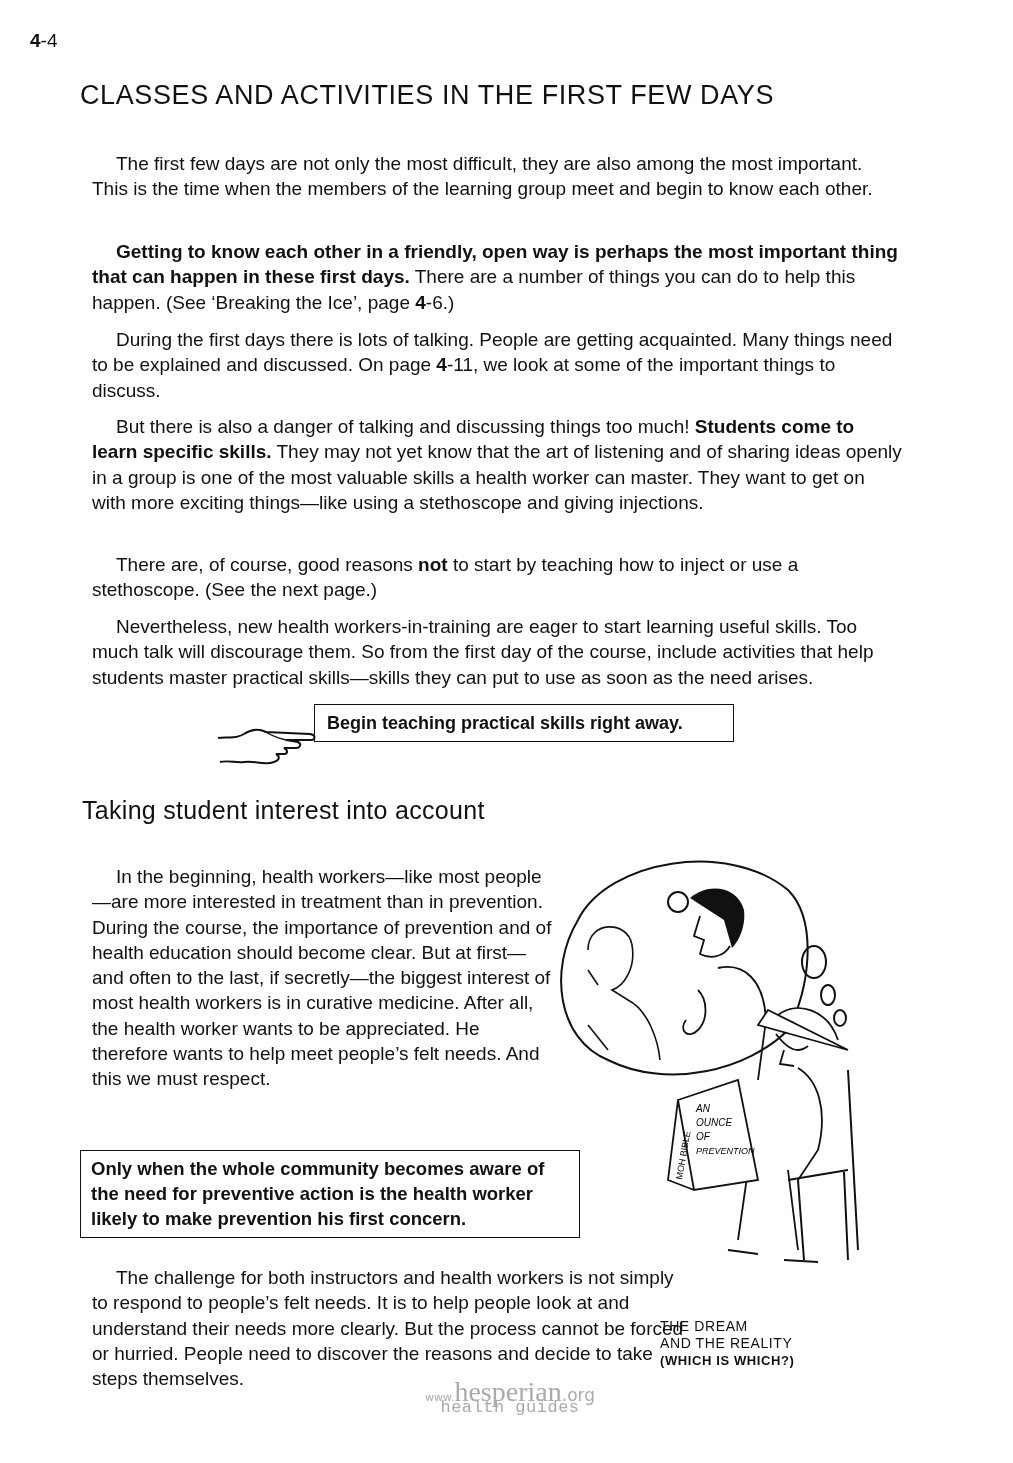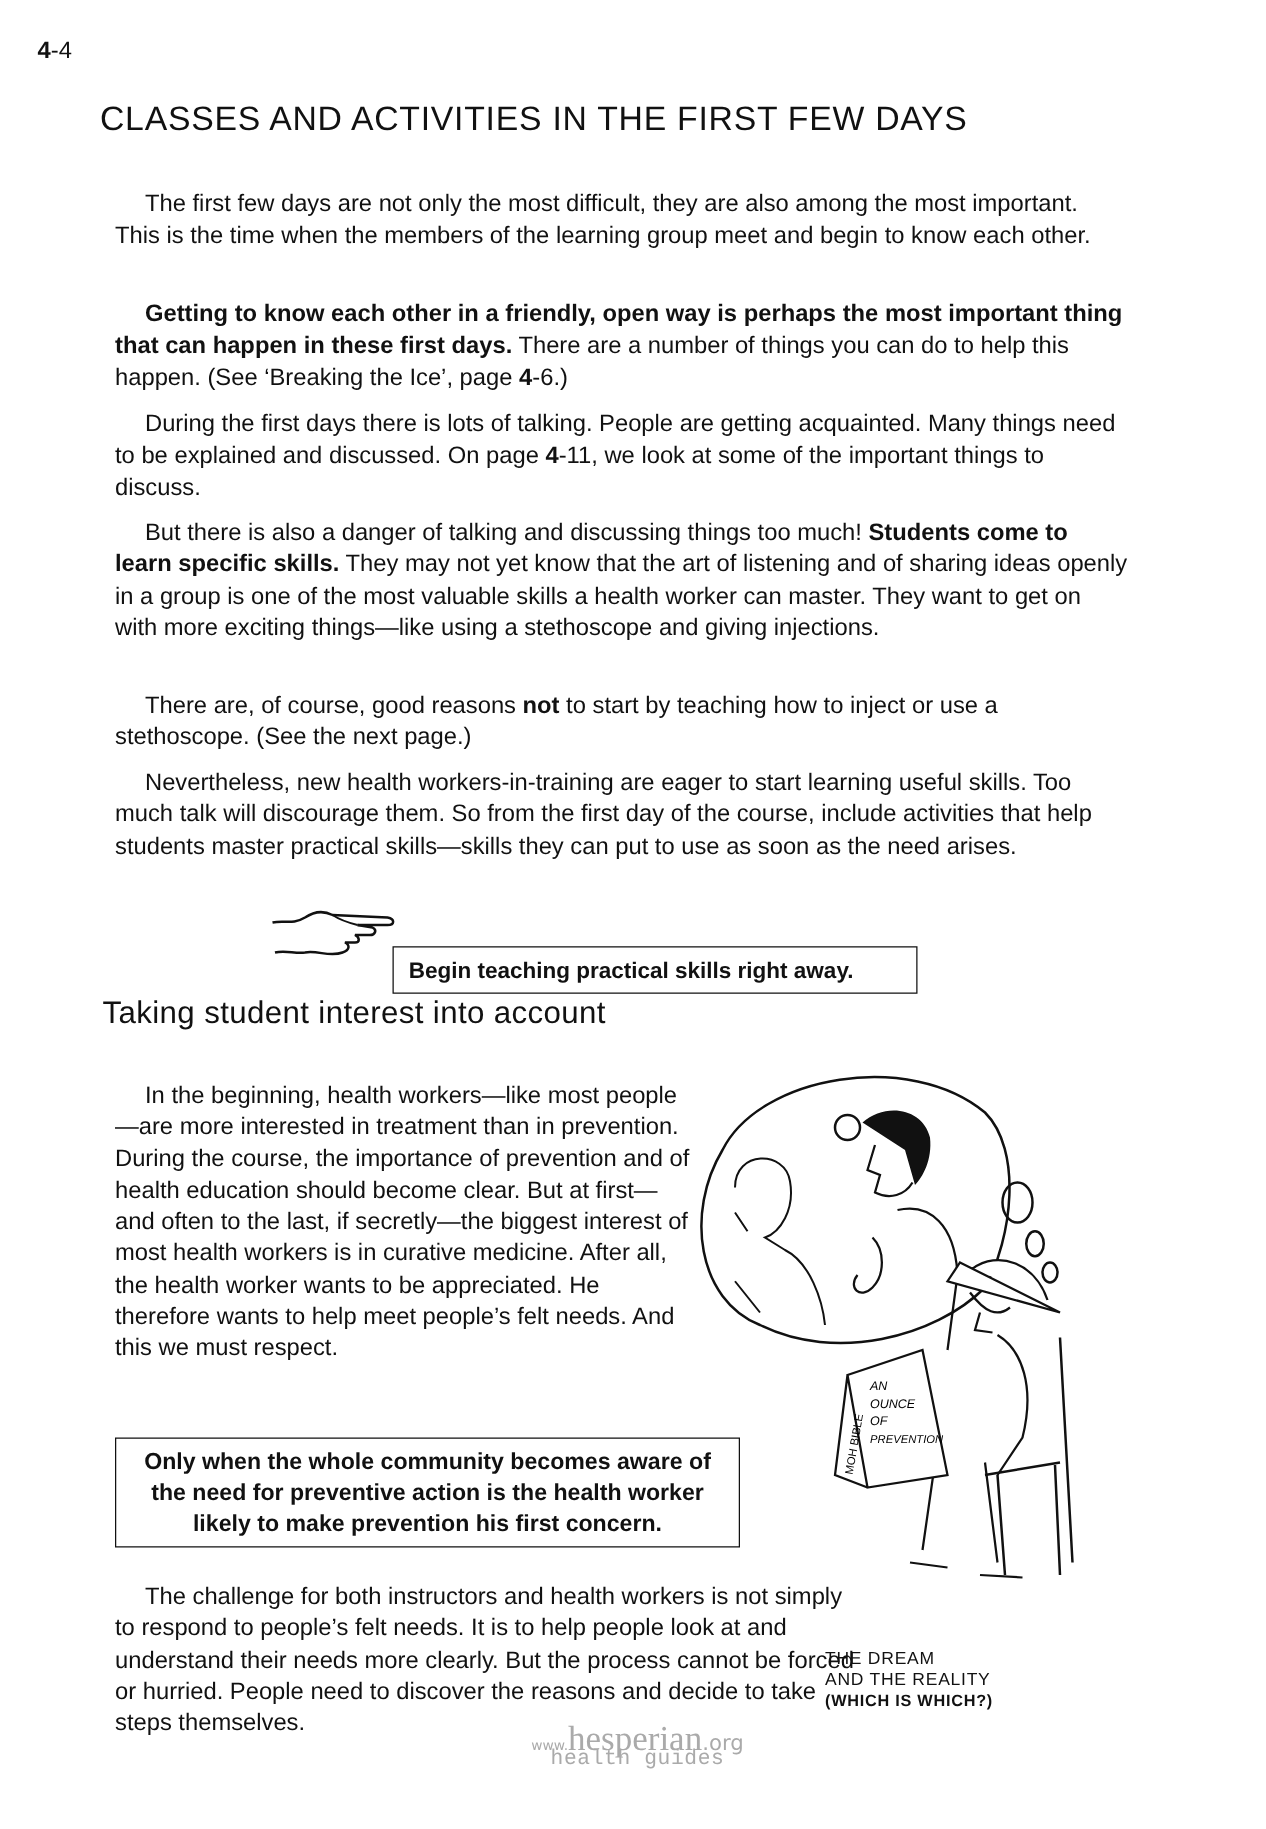--- a/index.html
+++ b/index.html
@@ -12,30 +12,30 @@
   .page-num b { font-weight: bold; }
   .title { left: 80px; top: 80px; font-size: 27px; letter-spacing: 0.6px; font-weight: normal; margin: 0; }
   .para {
     font-size: 19px; line-height: 25.3px; margin: 12px; text-indent: 24px;
   }
   .para b { font-weight: bold; }
   .col-full { left: 80px; width: 810px; }
   .col-left { left: 80px; width: 460px; }
   .col-bottom { left: 80px; width: 600px; }
   .tip-box {
-    left: 314px; top: 757px; width: 420px; height: 38px;
+    left: 314px; top: 704px; width: 420px; height: 38px;
     border: 1.5px solid #111; box-sizing: border-box;
     font-weight: bold; font-size: 18px; line-height: 36px; padding-left: 12px;
   }
   .hand { left: 214px; top: 716px; width: 104px; height: 56px; }
   .subhead { left: 82px; top: 796px; font-size: 25px; margin: 0; font-weight: normal; letter-spacing: 0.3px; }
   .callout {
-    left: 92px; top: 1150px; width: 500px; height: 88px;
+    left: 80px; top: 1150px; width: 500px; height: 88px;
     border: 1.5px solid #111; border-top-width: 1px; box-sizing: border-box;
-    font-weight: bold; font-size: 18.5px; line-height: 25px; padding: 5px 10px; text-align: center;
+    font-weight: bold; font-size: 18.5px; line-height: 25px; padding: 5px 10px;
   }
   .illus { left: 548px; top: 850px; width: 340px; height: 440px; }
   .caption {
     left: 660px; top: 1318px; width: 240px; 
     font-size: 14px; line-height: 17px; letter-spacing: 0.6px;
   }
   .caption .q { font-weight: bold; font-size: 13px; }
   .footer { left: 350px; top: 1376px; width: 320px; text-align: center; color: #aaa; }
   .footer .www { font-size: 11px; font-family: "DejaVu Sans", sans-serif; }
   .footer .brand { font-size: 28px; font-family: "Liberation Serif", serif; }

